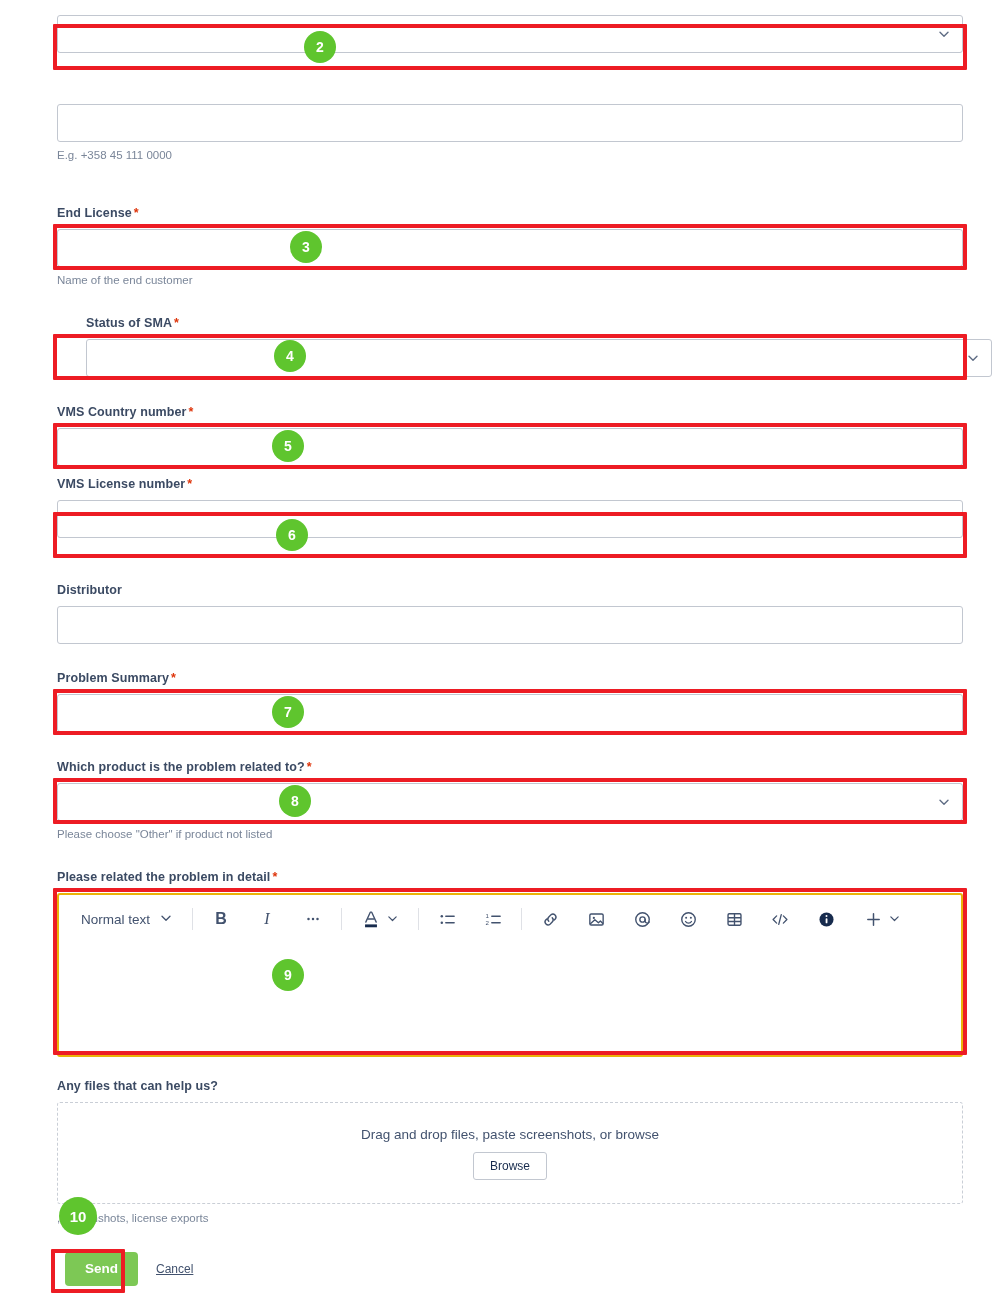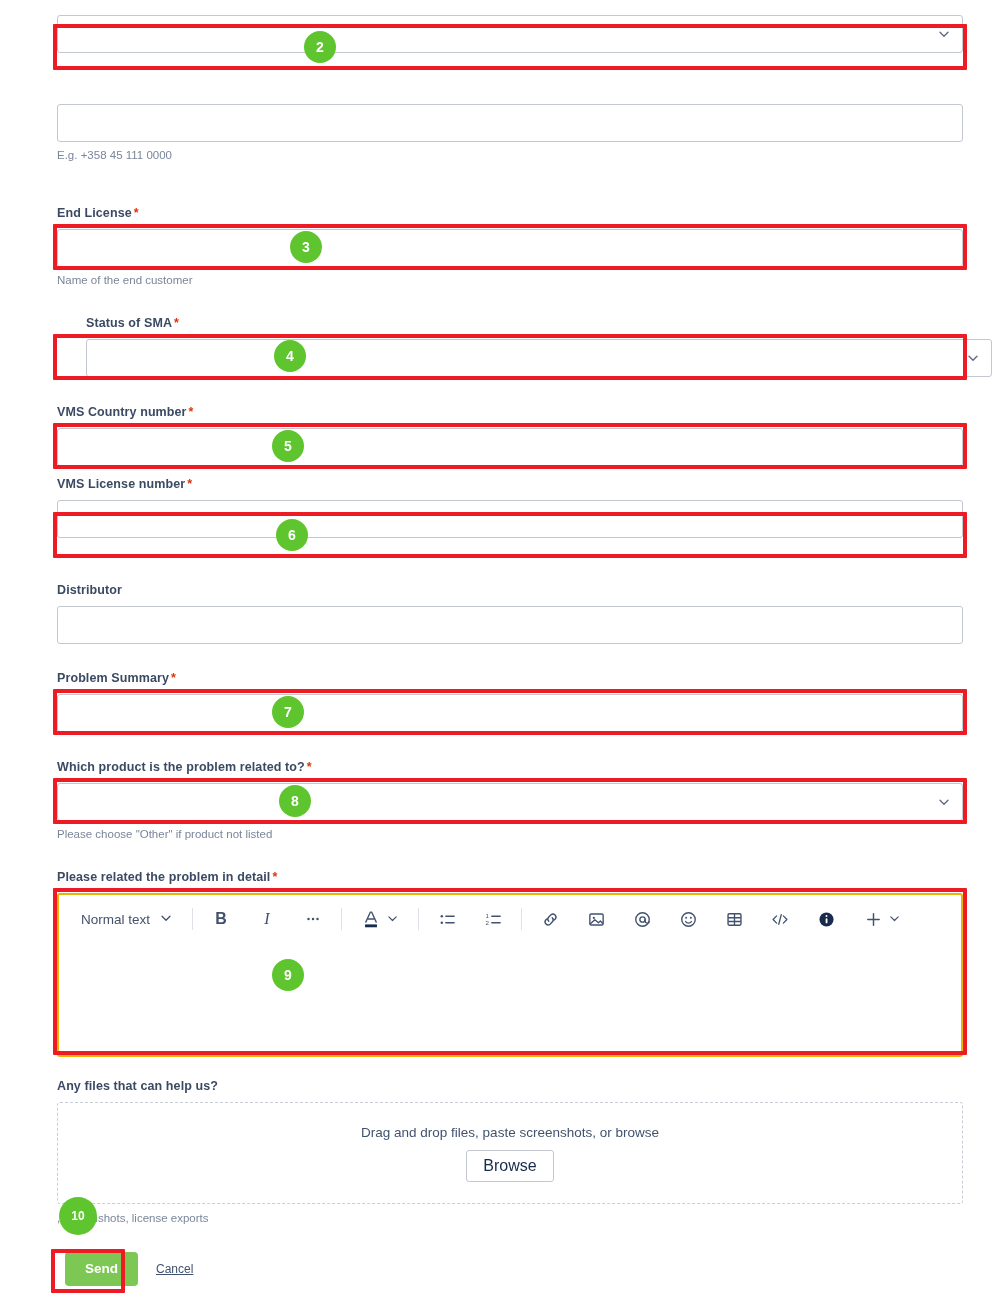--- a/index.html
+++ b/index.html
@@ -90,21 +90,21 @@
     background: #5FC52E;
     color: #ffffff;
     font-size: 14px;
     font-weight: bold;
     display: flex;
     align-items: center;
     justify-content: center;
     font-family: "Liberation Sans", sans-serif;
     line-height: 1;
   }
-  .badge.big { width: 38px; height: 38px; font-size: 12px; }
+  .badge.big { width: 38px; height: 38px; font-size: 15px; }
 
   
   .editor {
     width: 906px;
     border: 2px solid #eab308;
     border-radius: 3px;
     background: #ffffff;
   }
   .toolbar {
     height: 48px;
@@ -157,21 +157,21 @@
     align-items: center;
     justify-content: center;
     gap: 10px;
     background: #ffffff;
   }
   .dz-text {
     font-size: 13.5px;
     color: #42526E;
   }
   .browse-btn {
-    font-size: 16px;
+    font-size: 12px;
     color: #172B4D;
     background: #ffffff;
     border: 1px solid #c2c7d0;
     border-radius: 3px;
     padding: 7px 16px;
     line-height: 1;
   }
 
   
   .actions {

